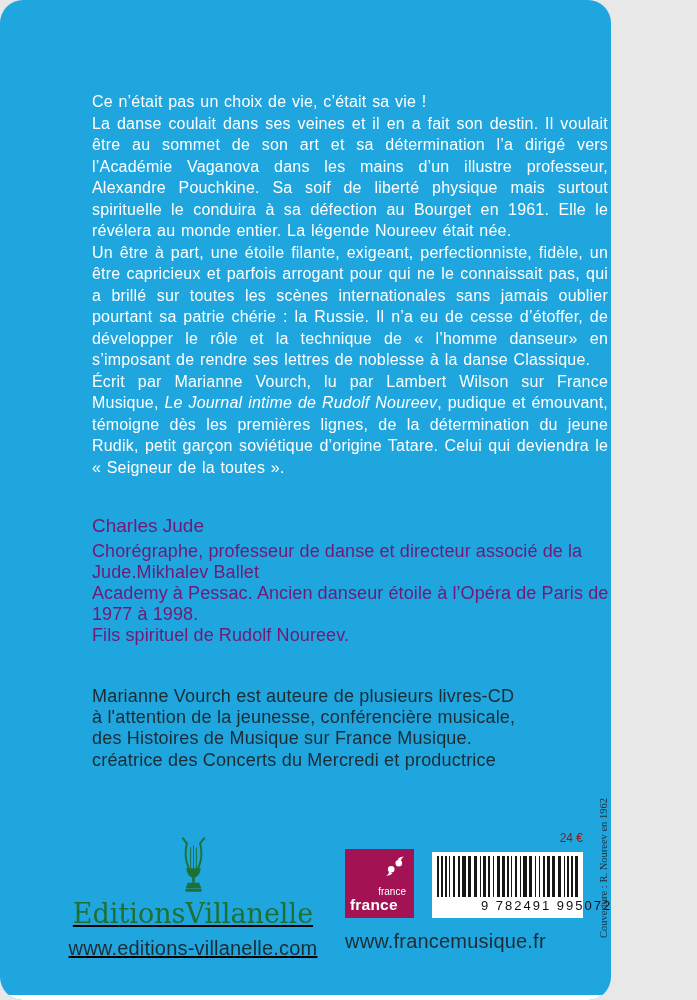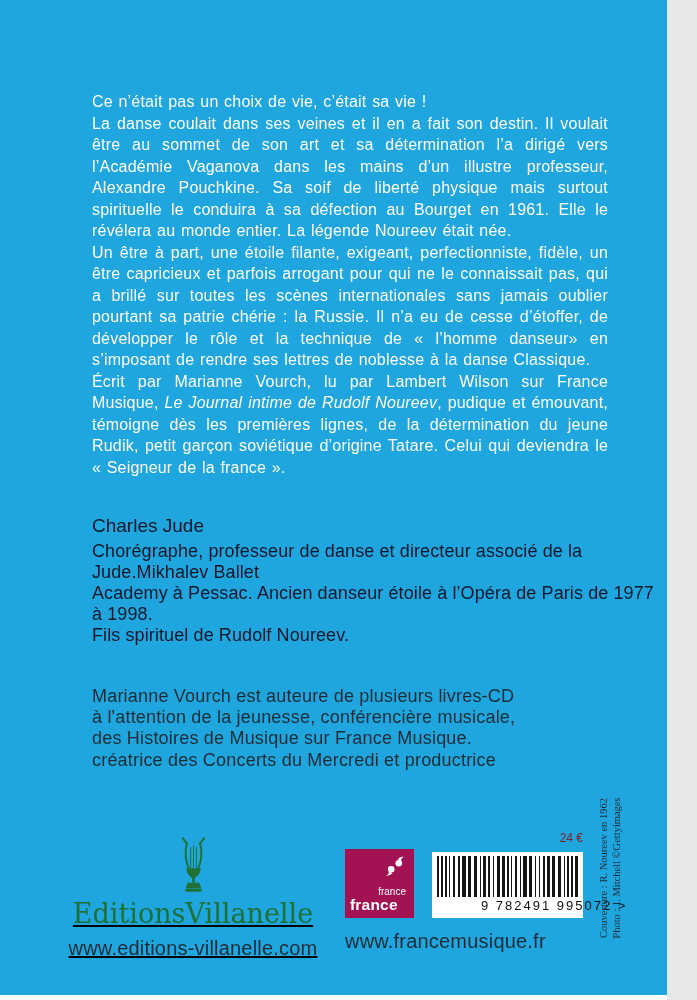--- a/index.html
+++ b/index.html
@@ -1,42 +1,43 @@
 <!DOCTYPE html>
 <html lang="fr"><head>
 <meta charset="utf-8">
 <style>
   html, body { margin: 0; padding: 0; background: #e8e8e8; }
   .page {
     position: relative;
-    width: 667px;
+    width: 611px;
     height: 1000px;
     background: #1FA6DF;
     overflow: hidden;
     font-family: "Liberation Sans", sans-serif;
+    border-radius: 23px;
   }
   .bottom-trim {
     position: absolute; left: 0; right: 0; bottom: 0; height: 5px;
     background: #ffffff;
   }
 
   
   .synopsis {
     position: absolute; left: 92px; top: 91px; width: 516px;
     color: #ffffff;
     font-size: 16px; line-height: 21.5px;
     text-align: justify;
     letter-spacing: 0.2px;
     word-spacing: 1px;
   }
   .synopsis p { margin: 0; }
   .book-title { font-style: italic; }
 
   
-  .endorsement { position: absolute; left: 92px; top: 513px; color: #0f172a; }
+  .endorsement { position: absolute; left: 92px; top: 513px; color: #701a75; }
   .endorsement .name { font-size: 19px; line-height: 25px; margin-bottom: 3px; }
   .endorsement .bio-line { font-size: 18px; line-height: 21px; letter-spacing: 0.1px; }
 
   
   .author-note { position: absolute; left: 92px; top: 686px; color: #1C2C35; }
   .author-note .note-line { font-size: 18px; line-height: 21.2px; letter-spacing: 0.2px; }
 
   
   .publisher-col {
     position: absolute; left: 52px; top: 836px; width: 282px;
@@ -108,21 +109,21 @@
 </style>
 </head>
 <body>
 
 <div class="page">
 
   <div class="synopsis">
     <p>Ce n’était pas un choix de vie, c’était sa vie !</p>
     <p>La danse coulait dans ses veines et il en a fait son destin. Il voulait être au sommet de son art et sa détermination l’a dirigé vers l’Académie Vaganova dans les mains d’un illustre professeur, Alexandre Pouchkine. Sa soif de liberté physique mais surtout spirituelle le conduira à sa défection au Bourget en 1961. Elle le révélera au monde entier. La légende Noureev était née.</p>
     <p>Un être à part, une étoile filante, exigeant, perfectionniste, fidèle, un être capricieux et parfois arrogant pour qui ne le connaissait pas, qui a brillé sur toutes les scènes internationales sans jamais oublier pourtant sa patrie chérie : la Russie. Il n’a eu de cesse d’étoffer, de développer le rôle et la technique de « l’homme danseur» en s’imposant de rendre ses lettres de noblesse à la danse Classique.</p>
-    <p><span>Écrit par Marianne Vourch, lu par Lambert Wilson sur France Musique, </span><em class="book-title">Le Journal intime de Rudolf Noureev</em><span>, pudique et émouvant, témoigne dès les premières lignes, de la détermination du jeune Rudik, petit garçon soviétique d’origine Tatare. Celui qui deviendra le « Seigneur de la france ».</span></p>
+    <p><span>Écrit par Marianne Vourch, lu par Lambert Wilson sur France Musique, </span><em class="book-title">Le Journal intime de Rudolf Noureev</em><span>, pudique et émouvant, témoigne dès les premières lignes, de la détermination du jeune Rudik, petit garçon soviétique d’origine Tatare. Celui qui deviendra le « Seigneur de la toutes ».</span></p>
   </div>
 
   <div class="endorsement">
     <div class="name">Charles Jude</div>
     <div class="bio-line">Chorégraphe, professeur de danse et directeur associé de la Jude.Mikhalev Ballet</div>
     <div class="bio-line">Academy à Pessac. Ancien danseur étoile à l’Opéra de Paris de 1977 à 1998.</div>
     <div class="bio-line">Fils spirituel de Rudolf Noureev.</div>
   </div>
 
   <div class="author-note">

